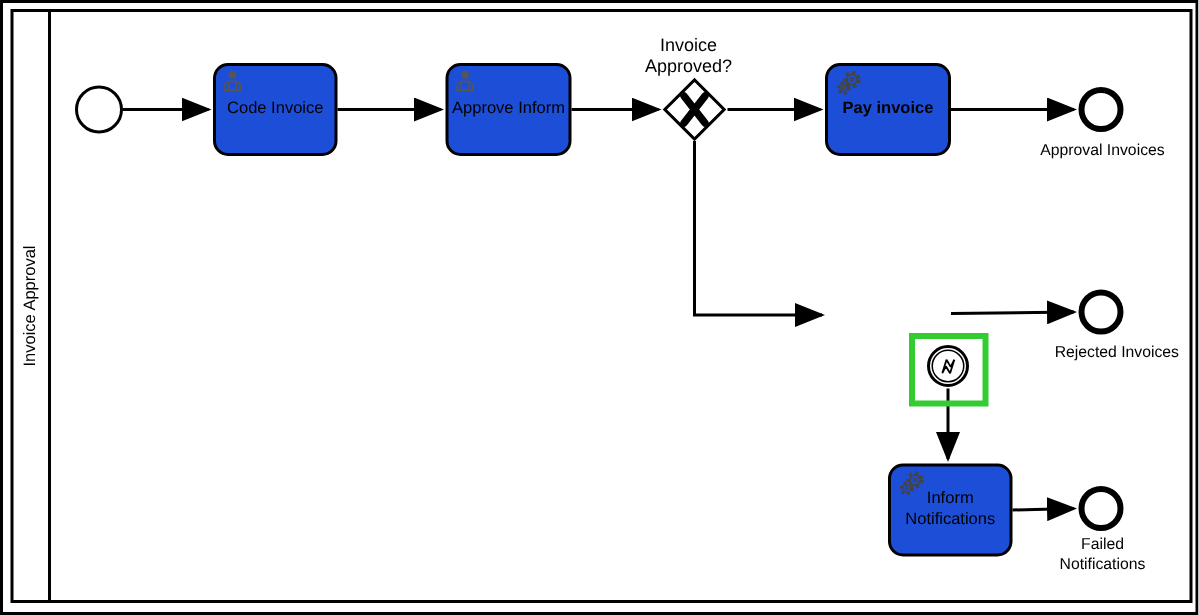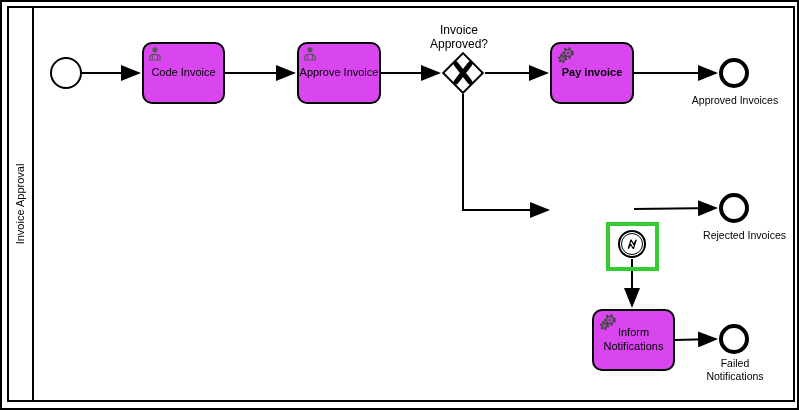--- a/index.html
+++ b/index.html
@@ -8,21 +8,21 @@
     border:2px solid #000;box-sizing:border-box;overflow:hidden;
     font-family:"Liberation Sans",sans-serif;color:#000;
   }
   .pool{position:absolute;left:5px;top:4px;width:788px;height:396px;
     border:2px solid #000;box-sizing:border-box;background:transparent;}
   .lane-divider{position:absolute;left:30px;top:4px;width:2px;height:396px;background:#000;}
   .pool-label-band{position:absolute;left:5px;top:4px;width:27px;height:396px;
     display:flex;align-items:center;justify-content:center;}
   .pool-label-band span{transform:rotate(-90deg);white-space:nowrap;font-size:11px;}
   .flows{position:absolute;left:0;top:0;width:799px;height:410px;z-index:1;}
-  .task{position:absolute;background:#d946ef;border:2px solid #000;border-radius:10px;
+  .task{position:absolute;background:#1d4ed8;border:2px solid #000;border-radius:10px;
     box-sizing:border-box;display:flex;align-items:center;justify-content:center;
     text-align:center;font-size:11px;line-height:1.25;z-index:2;}
   .task-icon{position:absolute;top:2px;left:4px;}
   .evt{position:absolute;background:#fff;border-radius:50%;box-sizing:border-box;z-index:2;}
   .start{border:2px solid #000;}
   .end{border:4px solid #000;}
   .evt-label{position:absolute;font-size:10.5px;text-align:center;line-height:1.25;z-index:2;}
   .gateway-diamond{position:absolute;left:446px;top:56px;width:30px;height:30px;
     background:#fff;border:2px solid #000;transform:rotate(45deg);box-sizing:border-box;z-index:2;}
   .gateway-x{position:absolute;left:450px;top:58px;z-index:3;}
@@ -77,21 +77,21 @@
   </div>
 
   <div class="task" style="left:295px;top:40px;width:84px;height:62px;">
     <span class="task-icon">
       <svg width="14" height="15" viewBox="0 0 14 15">
         <circle cx="7" cy="3.8" r="2.6" fill="#555"></circle>
         <path d="M1.8,14 L1.8,11.5 C1.8,9.3 4.2,8.3 7,8.3 C9.8,8.3 12.2,9.3 12.2,11.5 L12.2,14 Z" fill="none" stroke="#555" stroke-width="1.2"></path>
         <path d="M4.4,8.9 L4.4,14 M9.6,8.9 L9.6,14" stroke="#555" stroke-width="1"></path>
       </svg>
     </span>
-    <span>Approve Invoice</span>
+    <span>Approve Inform</span>
   </div>
 
   <div class="gateway-diamond"></div>
   <svg class="gateway-x" width="22" height="26" viewBox="0 0 22 26">
     <path d="M4,4 L18,22 M18,4 L4,22" stroke="#000" stroke-width="5" stroke-linecap="round" fill="none"></path>
   </svg>
   <div class="gw-label">Invoice Approved?</div>
 
   <div class="task" style="left:548px;top:40px;width:84px;height:62px;font-weight:bold;">
     <span class="task-icon">
@@ -103,21 +103,21 @@
           <circle cx="6.5" cy="12.5" r="3.6" stroke-width="2.2" stroke-dasharray="1.8 1.8"></circle>
           <circle cx="6.5" cy="12.5" r="2.6" stroke-width="1.1"></circle>
           <circle cx="6.5" cy="12.5" r="0.9" stroke-width="0.9"></circle>
         </g>
       </svg>
     </span>
     <span>Pay invoice</span>
   </div>
 
   <div class="evt end" style="left:717px;top:56px;width:30px;height:30px;"></div>
-  <div class="evt-label" style="left:682px;top:92px;width:102px;">Approved Invoices</div>
+  <div class="evt-label" style="left:682px;top:92px;width:102px;">Approval Invoices</div>
 
 
   <div class="evt end" style="left:717px;top:191px;width:30px;height:30px;"></div>
   <div class="evt-label" style="left:682px;top:227px;width:102px;text-align:right;">Rejected Invoices</div>
 
   <div class="selection-box"></div>
   <div class="boundary-evt">
     <div class="boundary-inner">
       <svg width="18" height="18" viewBox="0 0 18 18">
         <path d="M5.2,13.8 L8,4.8 L10.8,9.6 L13.2,4.8 L10.4,13.8 L7.6,9.2 Z" fill="#fff" stroke="#000" stroke-width="1.2" stroke-linejoin="bevel"></path>

